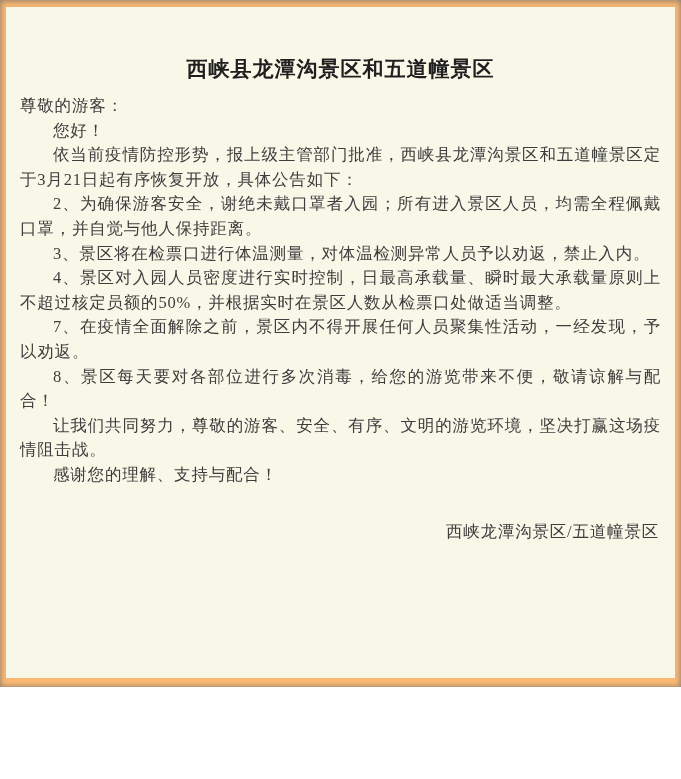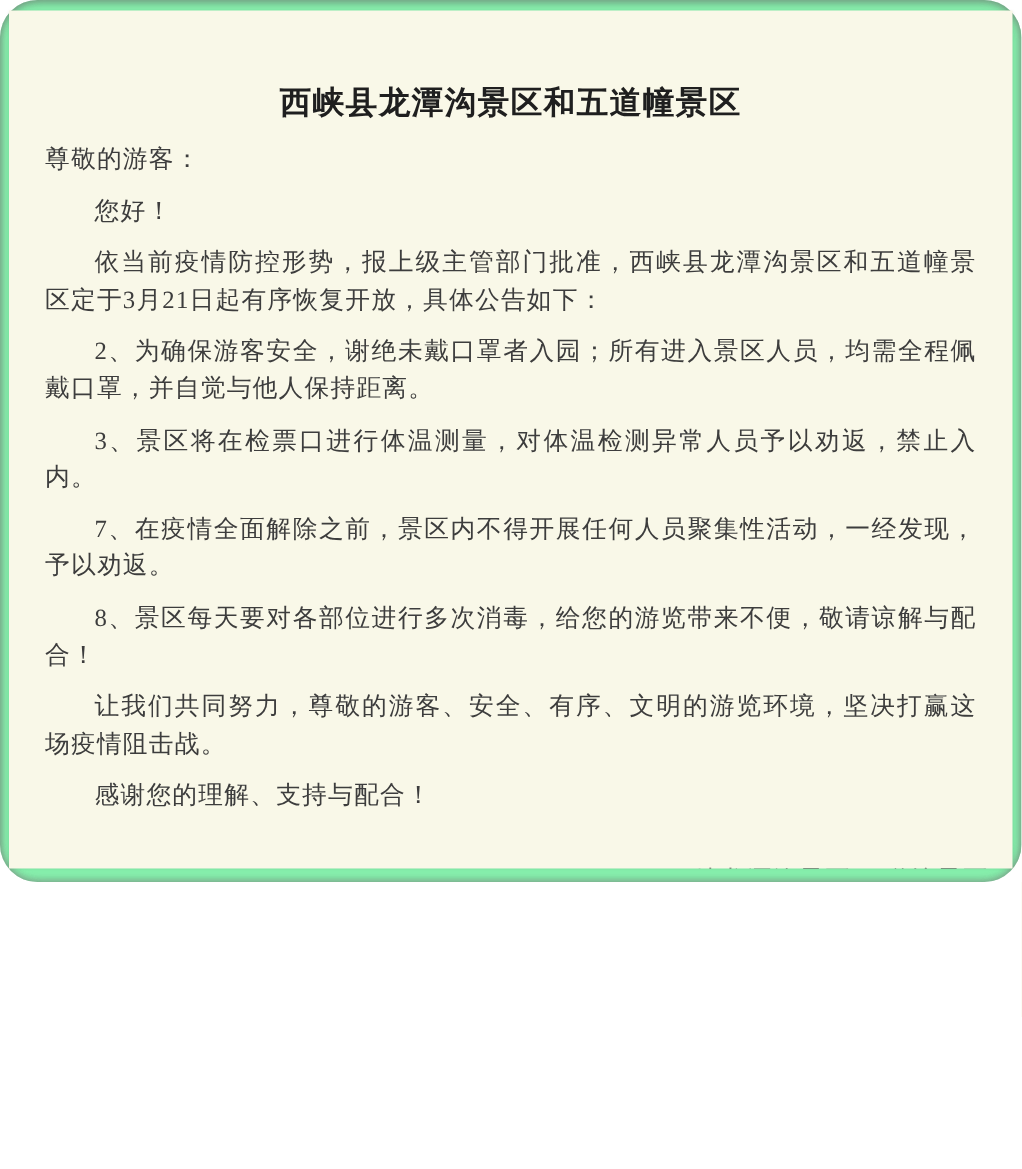--- a/index.html
+++ b/index.html
@@ -3,29 +3,28 @@
 <meta charset="utf-8">
 <style>
   html, body {
     margin: 0;
     padding: 0;
     background: #ffffff;
   }
   .frame {
     position: relative;
     width: 681px;
-    height: 588px;
+    height: 687px;
     box-sizing: border-box;
-    background: #86efac;
+    background: #fdba74;
     padding: 7px 6px 9px 6px;
     box-shadow: inset 0 2px 6px rgba(90,90,90,0.45),
                 inset 0 -2px 5px rgba(120,120,120,0.30),
                 inset 2px 0 4px rgba(140,140,140,0.20),
                 inset -2px 0 4px rgba(140,140,140,0.20);
-    border-radius: 25px;
   }
   .page {
     width: 100%;
     height: 100%;
     box-sizing: border-box;
     background: #f9f8e8;
     padding: 46px 14px 0 14px;
     overflow: hidden;
     box-shadow: 0 0 2px rgba(0,0,0,0.10);
   }
@@ -40,21 +39,21 @@
     margin: 0 0 10px 0;
   }
   .body-text {
     font-family: "Liberation Serif", "DejaVu Serif", serif;
     font-size: 16.5px;
     line-height: 24.6px;
     color: #3d3d3d;
     letter-spacing: 0.8px;
   }
   .body-text p {
-    margin: 10px;
+    margin: 0;
     text-align: justify;
   }
   .body-text p.indent {
     text-indent: 2em;
   }
   .sig-block {
     text-align: right;
     padding-right: 2px;
     margin-top: 32px;
   }
@@ -71,20 +70,21 @@
     <h1 class="title">
       <span style="display:block;">西峡县龙潭沟景区和五道幢景区</span>
     </h1>
 
     <div class="body-text">
       <p>尊敬的游客：</p>
       <p class="indent">您好！</p>
       <p class="indent">依当前疫情防控形势，报上级主管部门批准，西峡县龙潭沟景区和五道幢景区定于3月21日起有序恢复开放，具体公告如下：</p>
       <p class="indent">2、为确保游客安全，谢绝未戴口罩者入园；所有进入景区人员，均需全程佩戴口罩，并自觉与他人保持距离。</p>
       <p class="indent">3、景区将在检票口进行体温测量，对体温检测异常人员予以劝返，禁止入内。</p>
+      <p class="indent">4、景区对入园人员密度进行实时控制，日最高承载量、瞬时最大承载量原则上不超过核定员额的50%，并根据实时在景区人数从检票口处做适当调整。</p>
       <p class="indent">7、在疫情全面解除之前，景区内不得开展任何人员聚集性活动，一经发现，予以劝返。</p>
       <p class="indent">8、景区每天要对各部位进行多次消毒，给您的游览带来不便，敬请谅解与配合！</p>
       <p class="indent">让我们共同努力，尊敬的游客、安全、有序、文明的游览环境，坚决打赢这场疫情阻击战。</p>
       <p class="indent">感谢您的理解、支持与配合！</p>
 
       <div class="sig-block">
         <div>西峡龙潭沟景区/五道幢景区</div>
       </div>
     </div>
 

